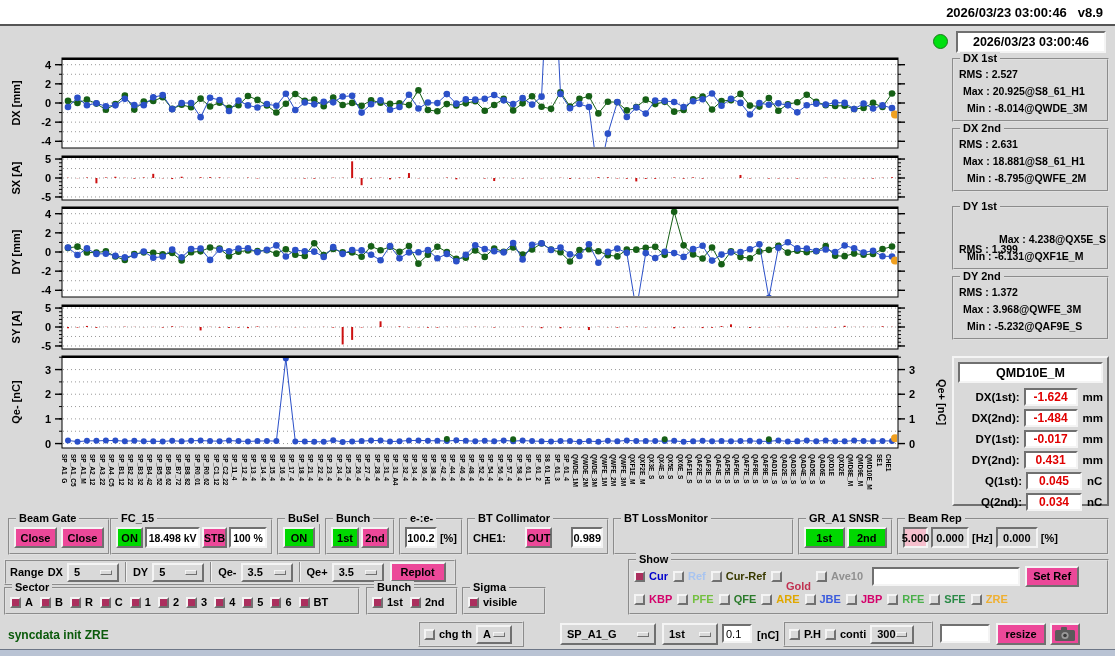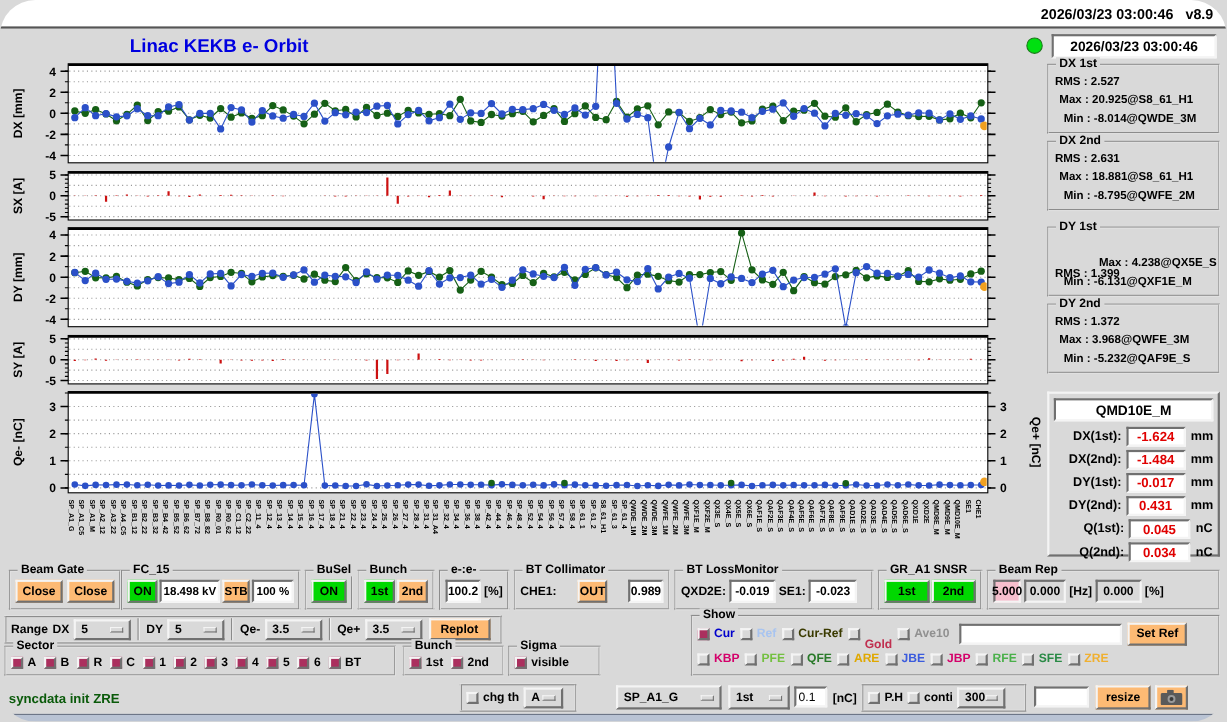--- a/index.html
+++ b/index.html
@@ -1,27 +1,27 @@
 <!DOCTYPE html>
 <html><head>
 <meta charset="utf-8">
 <style>
   * { margin:0; padding:0; box-sizing:border-box; }
   body { font-family:"Liberation Sans", sans-serif; font-weight:bold; font-size:11px; color:#000; background:#d9d9d9; }
-  #app { position:relative; width:1115px; height:656px; background:#d9d9d9; overflow:hidden;border-radius:32px; }
+  #app { position:relative; width:1115px; height:656px; background:#d9d9d9; overflow:hidden; }
   #topstrip { position:absolute; left:0; top:0; width:1115px; height:26px; background:#fff; border-bottom:2px solid #555; }
   #topstrip .t { position:absolute; right:12px; top:5px; font-size:13px; }
   #main { position:absolute; left:0; top:28px; width:1115px; height:620px; background:#d9d9d9; }
   .abs { position:absolute; }
   .title { color:#0000e0; font-size:17px; }
   .led { width:15px; height:15px; border-radius:50%; background:#00e010; border:1px solid #1d7a1d; }
   .field { background:#fff; border:2px solid; border-color:#707070 #f4f4f4 #f4f4f4 #707070; display:flex; align-items:center; justify-content:center; white-space:nowrap; }
   .field.gray { background:#d9d9d9; }
   .field.pink { background:#f6bfcd; }
-  .btn { background:#fdba74; border:2px solid; border-color:#f4f4f4 #707070 #707070 #f4f4f4; display:flex; align-items:center; justify-content:center; white-space:nowrap; cursor:default; }
+  .btn { background:#ec4899; border:2px solid; border-color:#f4f4f4 #707070 #707070 #f4f4f4; display:flex; align-items:center; justify-content:center; white-space:nowrap; cursor:default; }
   .btn.green { background:#00d800; }
   .grp { position:absolute; border:2px groove #e0e0e0; }
   .grp-title { position:absolute; top:-8px; left:6px; background:#d9d9d9; padding:0 3px; font-size:11px; white-space:nowrap; }
   .hrow { display:flex; align-items:center; height:100%; padding:3px 4px 1px 4px; gap:4px; }
   .cb { width:11px; height:11px; border:2px solid; border-color:#f4f4f4 #707070 #707070 #f4f4f4; background:#d9d9d9; flex:0 0 auto; }
   .cb.on { background:#ab2f5e; }
   .optmenu { background:#d9d9d9; border:2px solid; border-color:#f4f4f4 #707070 #707070 #f4f4f4; display:flex; align-items:center; justify-content:space-between; padding:0 5px; }
   .optmenu .ind { width:12px; height:5px; background:#d9d9d9; border:1px solid; border-color:#f4f4f4 #707070 #707070 #f4f4f4; }
   .statline { font-size:10.5px; white-space:nowrap; }
   #stats-panel .grp { left:952px; width:157px; height:64px; }
@@ -41,21 +41,20 @@
 <div id="app">
 
   <div id="topstrip">
     <div class="t">
       <span>2026/03/23 03:00:46</span>&nbsp;&nbsp;&nbsp;<span>v8.9</span>
     </div>
   </div>
 
   <div id="main">
 
-    <div class="abs title" style="left:118px; top:4px;">Linac KEKB e- Orbit</div>
     <div class="abs led" style="left:933px; top:6px;"></div>
     <div class="abs field" style="left:956px; top:3px; width:150px; height:22px; font-size:12.5px;">2026/03/23 03:00:46</div>
 
     <div class="abs" style="left:0; top:24px; width:950px; height:400px;" id="plot-host"><svg width="950" height="400">
           <g>
             <rect x="62" y="6" width="836" height="90" fill="#fff" stroke="#000" stroke-width="1"></rect>
             <line x1="62" y1="7" x2="898" y2="7" stroke="#000" stroke-width="2"></line>
             <line x1="63" y1="89.29787234042551" x2="897" y2="89.29787234042551" stroke="#999" stroke-width="1" stroke-dasharray="1,3"></line>
             <line x1="63" y1="79.72340425531915" x2="897" y2="79.72340425531915" stroke="#999" stroke-width="1" stroke-dasharray="1,3"></line>
             <line x1="63" y1="70.14893617021276" x2="897" y2="70.14893617021276" stroke="#999" stroke-width="1" stroke-dasharray="1,3"></line>
@@ -1127,26 +1126,20 @@
       <span class="grp-title">BT Collimator</span>
       <div class="hrow" style="gap:19px;">
         <span>CHE1:</span>
         <div class="btn" style="width:42px; height:21px;">OUT</div>
         <div class="field" style="width:46px; height:21px;">0.989</div>
       </div>
     </div>
 
     <div class="grp" style="left:613px; top:490px; width:181px; height:37px;">
       <span class="grp-title">BT LossMonitor</span>
-      <div class="hrow" style="gap:3px;">
-        <span>QXD2E:</span>
-        <div class="field" style="width:42px; height:21px;">-0.019</div>
-        <span>SE1:</span>
-        <div class="field" style="width:44px; height:21px;">-0.023</div>
-      </div>
     </div>
 
     <div class="grp" style="left:798px; top:490px; width:95px; height:37px;">
       <span class="grp-title">GR_A1 SNSR</span>
       <div class="hrow" style="gap:2px;">
         <div class="btn green" style="width:41px; height:21px;">1st</div>
         <div class="btn green" style="width:41px; height:21px;">2nd</div>
       </div>
     </div>
 

